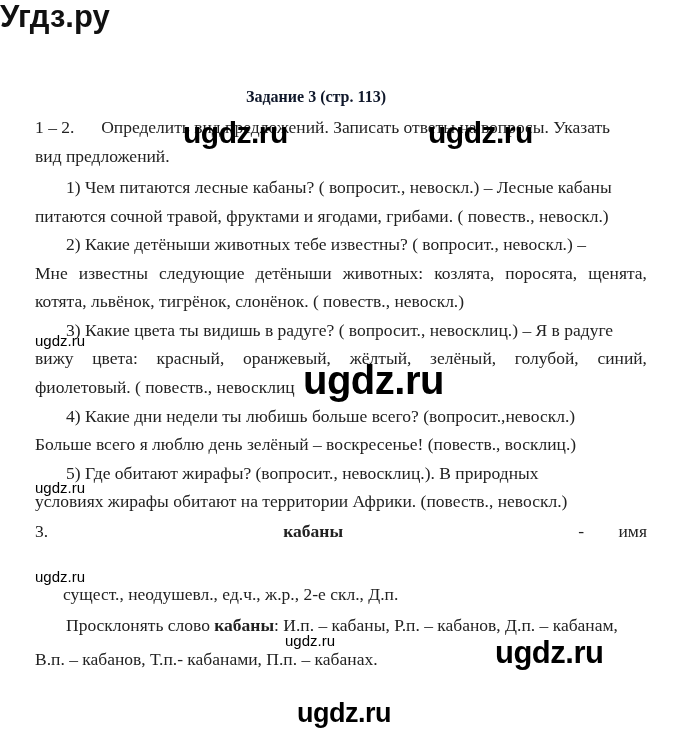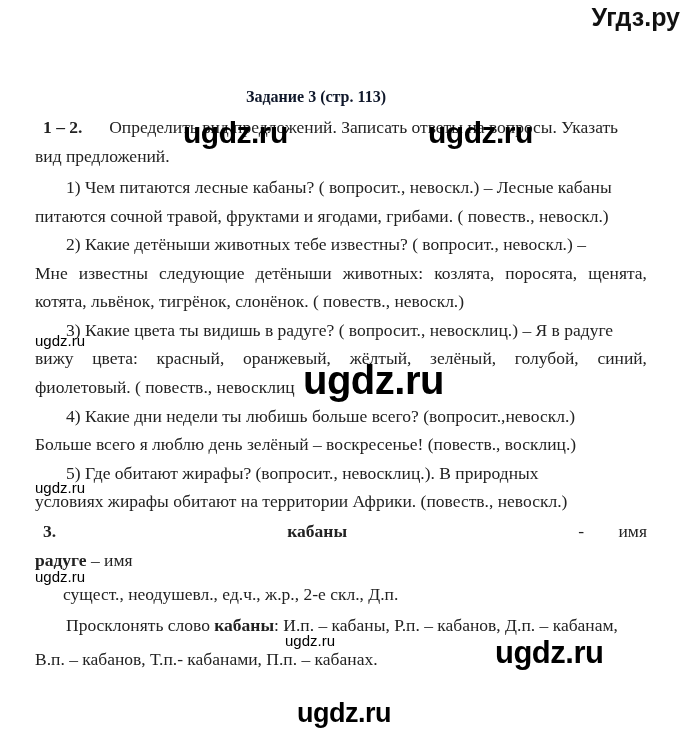--- a/index.html
+++ b/index.html
@@ -1,33 +1,33 @@
 <!DOCTYPE html>
 <html><head>
   <meta charset="utf-8">
   <style>
     html, body { margin: 0; padding: 0; background: #ffffff; }
     body { width: 680px; height: 740px; position: relative; overflow: hidden; color: #1a1a1a; }
     .site-header {
-      position: absolute; left: 0; top: 0; width: 680px; text-align: right;
-      font-family: "Liberation Sans", sans-serif; font-weight: bold; font-size: 25px;
+      position: absolute; left: 0; top: 0; width: 680px; text-align: left;
+      font-family: "Liberation Sans", sans-serif; font-weight: bold; font-size: 31px;
       line-height: 30px; color: #111; top: 2px;
     }
     .title {
       position: absolute; left: 0; width: 632px; top: 88px; text-align: center;
       font-family: "Liberation Serif", serif; font-weight: bold; font-size: 16px; color: #0f172a;
     }
     .line {
       position: absolute; left: 35px; width: 612px;
       font-family: "Liberation Serif", serif; font-size: 17.5px; line-height: 22px;
       color: #222; white-space: nowrap;
     }
     .line.justify { text-align: justify; text-align-last: justify; white-space: normal; height: 22px; overflow: hidden; }
     .indent { left: 66px; width: 581px; }
-    .num { font-weight: bold; margin-left: 8px; }
+    .num { font-weight: normal; }
     b { font-weight: bold; }
     .wm-big {
       position: absolute; font-family: "Liberation Sans", sans-serif; font-weight: bold;
       color: #000; letter-spacing: -0.5px; line-height: 1;
     }
     .wm-small {
       position: absolute; font-family: "Liberation Sans", sans-serif;
       font-size: 15px; color: #000; line-height: 1;
     }
   </style>
@@ -61,21 +61,20 @@
 
 <div class="line indent" style="top:462px;">5)  Где обитают жирафы? (вопросит., невосклиц.). В природных</div>
 <div class="line" style="top:490px;">условиях жирафы обитают на территории Африки. (повеств., невоскл.)</div>
 
 <div class="line" style="top:520px; display:flex; justify-content:space-between;">
   <span class="num">3.</span>
   <b>кабаны</b>
   <span style="word-spacing:30px;">-  имя</span>
 </div>
 <div class="line" style="top:549px; display:flex; justify-content:space-between;">
-  <span><b>радуге</b> <span>– имя</span></span>
 </div>
 <div class="line" style="top:583px;margin-left:28px;">сущест., неодушевл., ед.ч., ж.р., 2-е скл., Д.п.</div>
 
 <div class="line indent" style="top:614px;">
   <span>Просклонять слово</span>
   <b>кабаны</b><span>: И.п. – кабаны, Р.п. – кабанов, Д.п. – кабанам,</span>
 </div>
 <div class="line" style="top:648px;">В.п. – кабанов, Т.п.- кабанами, П.п. – кабанах.</div>
 
 <div class="wm-big" style="left:183px; top:118px; font-size:30px;">ugdz.ru</div>

